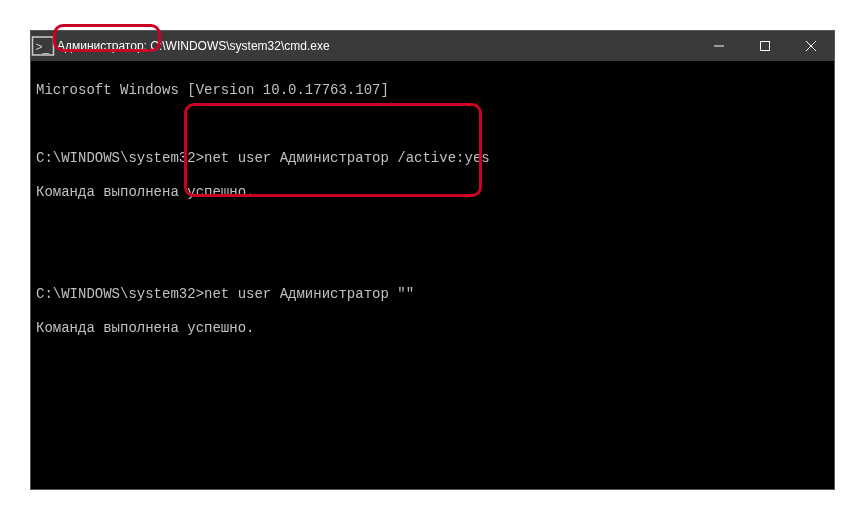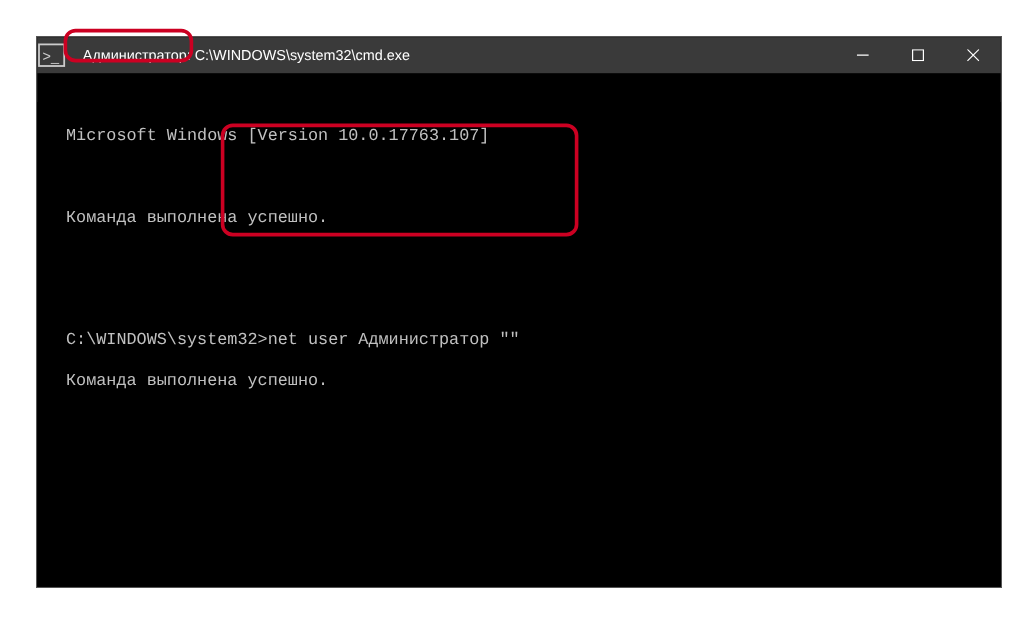--- a/index.html
+++ b/index.html
@@ -37,21 +37,20 @@
       display: flex;
       align-items: center;
       justify-content: center;
       font-size: 11px;
       color: #ccc;
     }
     .titlebar-title {
       flex: 1;
       padding-left: 2px;
       white-space: nowrap;
-      margin-left: 12px;
     }
     .window-controls {
       display: flex;
       height: 100%;
     }
     .win-btn {
       width: 46px;
       height: 100%;
       display: flex;
       align-items: center;
@@ -59,24 +58,23 @@
       color: #fff;
     }
     .win-btn svg { width: 10px; height: 10px; }
     .terminal {
       flex: 1;
       background: #000;
       color: #c0c0c0;
       font-family: Consolas, "Courier New", monospace;
       font-size: 14px;
       line-height: 17px;
-      padding: 4px 24px;
+      padding: 4px 5px;
       white-space: pre;
       overflow: hidden;
-      margin-top: 24px;
     }
     .terminal-line {
       display: block;
       min-height: 17px;
     }
     .highlight-box {
       position: absolute;
       border: 3px solid #cc0022;
       border-radius: 10px;
       pointer-events: none;
@@ -116,20 +114,21 @@
             <line x1="0" y1="0" x2="10" y2="10" stroke="#fff" stroke-width="1"></line>
             <line x1="10" y1="0" x2="0" y2="10" stroke="#fff" stroke-width="1"></line>
           </svg>
       </div>
     </div>
   </div>
 
   <div class="terminal">
 <span class="terminal-line">Microsoft Windows [Version 10.0.17763.107]</span>
 <span class="terminal-line"></span>
+<span class="terminal-line"><span>C:\WINDOWS\system32&gt;</span><span>net user Администратор /active:yes</span></span>
 <span class="terminal-line">Команда выполнена успешно.</span>
 <span class="terminal-line"></span>
 <span class="terminal-line"></span>
 <span class="terminal-line"><span>C:\WINDOWS\system32&gt;</span><span>net user Администратор ""</span></span>
 <span class="terminal-line">Команда выполнена успешно.</span>
 <span class="terminal-line"></span>
 <span class="terminal-line"></span>
   </div>
 </div>
 

